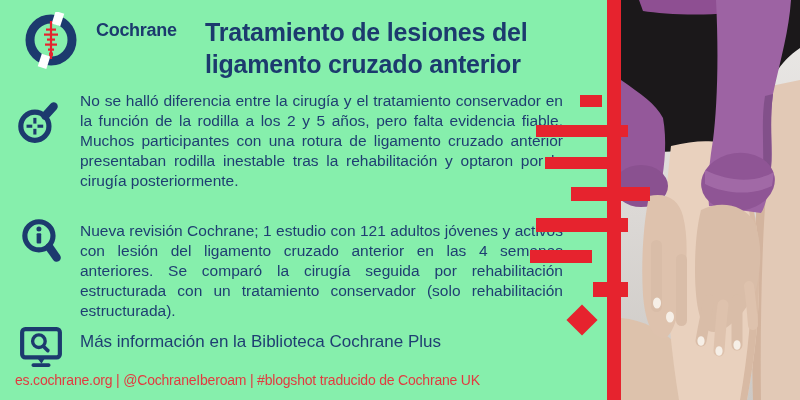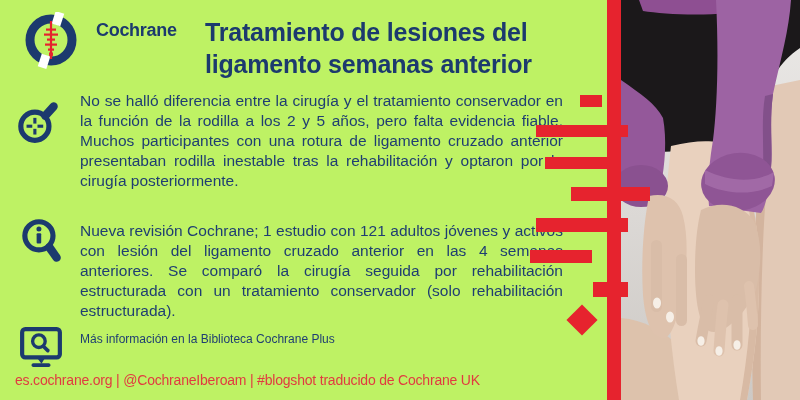--- a/index.html
+++ b/index.html
@@ -1,37 +1,37 @@
 <!DOCTYPE html>
 <html><head>
 <meta charset="utf-8">
 <style>
   html,body{margin:0;padding:0;}
   body{width:800px;height:400px;overflow:hidden;background:#ffffff;
        font-family:"Liberation Sans", sans-serif;}
-  .canvas{position:relative;width:800px;height:400px;background:#bef264;overflow:hidden;}
+  .canvas{position:relative;width:800px;height:400px;background:#86efac;overflow:hidden;}
 
   
   .logo{position:absolute;left:20px;top:12px;width:62px;height:58px;}
   .brand{position:absolute;left:96px;top:20px;line-height:21px;}
   .brand .l1{font-size:18px;font-weight:bold;color:#1c3a6e;letter-spacing:-0.3px;}
   .brand .l2{font-size:18px;font-weight:bold;color:#e6232e;letter-spacing:-0.3px;}
   .title{position:absolute;left:205px;top:16px;width:420px;
          font-size:25px;font-weight:bold;color:#1c3a6e;line-height:32px;letter-spacing:-0.2px;}
 
   
   .row-icon{position:absolute;width:46px;height:50px;}
   .icon-1{left:15px;top:96px;}
   .icon-2{left:18px;top:216px;}
   .icon-3{left:19px;top:326px;}
   .para{position:absolute;left:80px;width:483px;font-size:15.5px;line-height:20px;
         color:#1f3e72;text-align:justify;}
   .para-1{top:91px;}
   .para-2{top:221px;}
-  .more-info{position:absolute;left:80px;top:332px;font-size:12px;color:#1f3e72;}
+  .more-info{position:absolute;left:80px;top:332px;font-size:17px;color:#1f3e72;}
 
   
   .footer-text{position:absolute;left:15px;top:372px;font-size:14px;color:#e13b40;
                letter-spacing:-0.2px;text-align:right;}
 
   
   .photo{position:absolute;left:621px;top:0;width:179px;height:400px;z-index:1;}
 
   
   .forest{position:absolute;left:0;top:0;width:800px;height:400px;z-index:2;pointer-events:none;}
@@ -66,21 +66,21 @@
       <rect x="27" y="36.5" width="6" height="2.2" fill="#e6232e"></rect>
       <rect x="28" y="40.5" width="4" height="3.4" fill="#e6232e"></rect>
     </svg>
   </div>
   <div class="brand">
     <div class="l1">Cochrane</div>
   </div>
 
   <div class="title">
     <div>Tratamiento de lesiones del</div>
-    <div>ligamento semanas anterior</div>
+    <div>ligamento cruzado anterior</div>
   </div>
 
   <div class="row-icon icon-1">
     <svg width="46" height="50" viewBox="0 0 44 48">
       <circle cx="19" cy="29" r="13.5" fill="none" stroke="#1c3a6e" stroke-width="5"></circle>
       <line x1="29" y1="19" x2="37" y2="10" stroke="#1c3a6e" stroke-width="8" stroke-linecap="round"></line>
       <line x1="19" y1="21" x2="19" y2="26.5" stroke="#1c3a6e" stroke-width="3"></line>
       <line x1="19" y1="37" x2="19" y2="31.5" stroke="#1c3a6e" stroke-width="3"></line>
       <line x1="11" y1="29" x2="16.5" y2="29" stroke="#1c3a6e" stroke-width="3"></line>
       <line x1="27" y1="29" x2="21.5" y2="29" stroke="#1c3a6e" stroke-width="3"></line>

